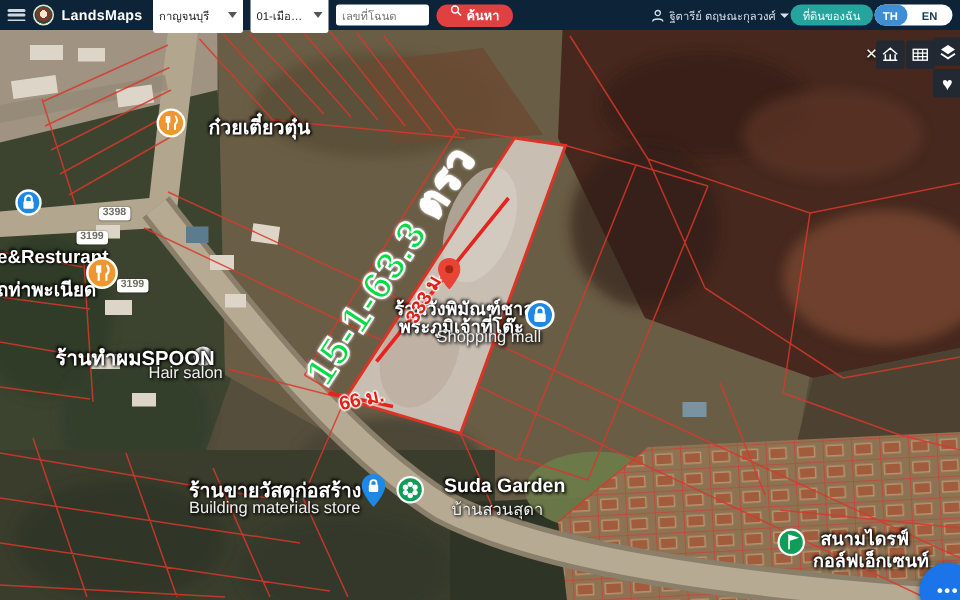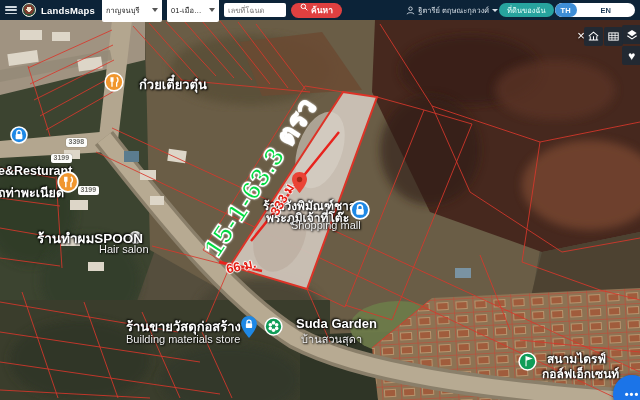--- a/index.html
+++ b/index.html
@@ -26,21 +26,21 @@
     height:15px; border:none; border-radius:8px; background:#e04040; color:#fff;
     font-size:8.5px; font-weight:bold; display:flex; align-items:flex-start; gap:3px; padding:0 9px; cursor:pointer;
     font-family:"Liberation Sans",sans-serif;
   }
   .right-group { margin-left:auto; display:flex; align-items:center; gap:1px; }
   .user { display:flex; align-items:center; gap:3px; color:#d7dfe7; font-size:7.5px; cursor:pointer; white-space:nowrap; }
   .user .car { width:0;height:0;border-left:3px solid transparent;border-right:3px solid transparent;border-top:3.5px solid #d7dfe7; }
   .teal-btn { height:14px; border:none; border-radius:8px; background:#27a39e; color:#eafffb; font-size:7.5px; padding:0 8px; cursor:pointer; font-family:"Liberation Sans",sans-serif; white-space:nowrap; }
   .lang { height:14px; background:#fff; border-radius:8px; display:flex; align-items:center; overflow:hidden; }
   .lang .th { background:#3e8ed6; color:#fff; font-size:7.5px; font-weight:bold; height:14px; display:flex; align-items:center; padding:0 6px; border-radius:8px; cursor:pointer; }
-  .lang .en { color:#1c3a55; font-size:7.5px; font-weight:bold; padding:0 24px; cursor:pointer; }
+  .lang .en { color:#1c3a55; font-size:7.5px; font-weight:bold; padding:0 10px; cursor:pointer; }
 
   
   .map-wrap { position:absolute; left:0; top:0; width:640px; height:400px; }
   .place-search { position:absolute; left:425px; top:27px; width:146px; height:17px; border:none; border-radius:2px;
     font-size:8.5px; padding:0 6px; color:#333; box-shadow:0 1px 3px rgba(0,0,0,.45); z-index:20; font-family:"Liberation Sans",sans-serif; }
   .clear-x { position:absolute; left:574px; top:27px; width:14px; height:17px; color:#fff; font-size:13px; line-height:17px;
     text-align:center; z-index:20; cursor:pointer; text-shadow:0 1px 2px rgba(0,0,0,.8); }
   .sqbtn { position:absolute; width:19px; height:19px; background:rgba(30,41,53,.88); border-radius:2px; z-index:20;
     display:flex; align-items:center; justify-content:center; cursor:pointer; color:#fff; }
   .heart-glyph { font-size:12px; line-height:1; color:#fff; }

